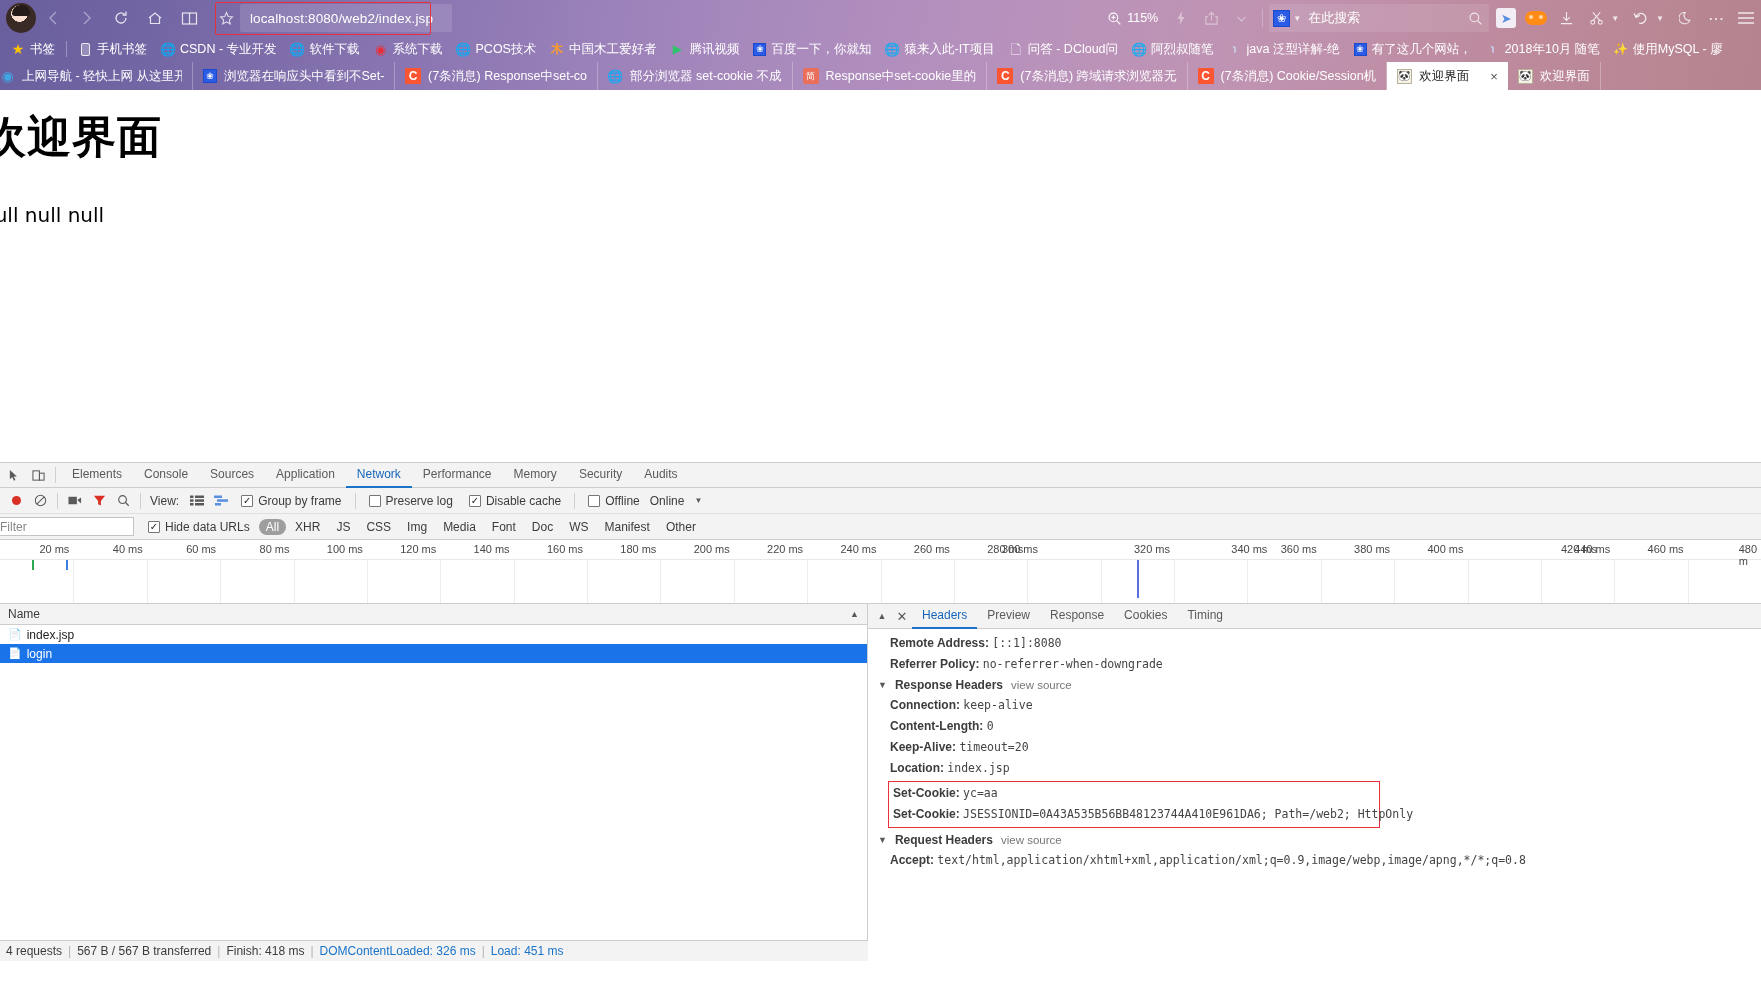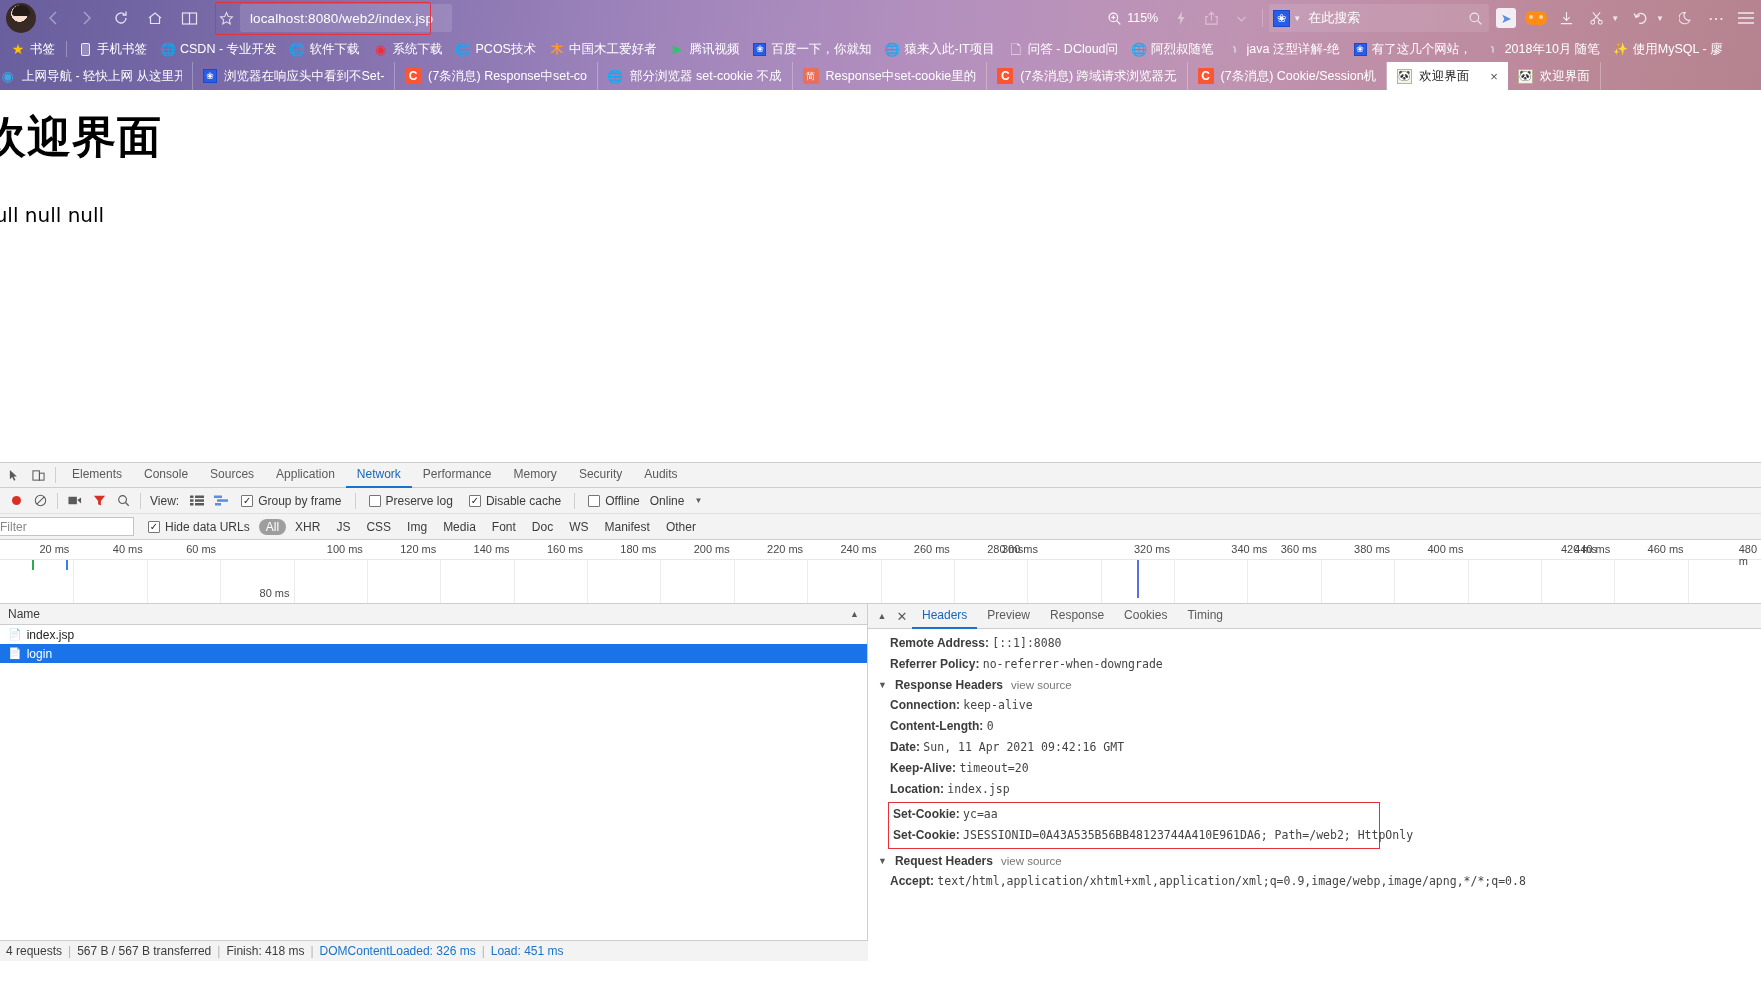--- a/index.html
+++ b/index.html
@@ -826,21 +826,21 @@
     <span class="ftype">WS</span>
     <span class="ftype">Manifest</span>
     <span class="ftype">Other</span>
   </div>
 
   <div class="timeline">
     <div class="tl-labels" id="tl-labels">
         <div class="tl-tick" style="left: 73.375px;">20 ms</div>
         <div class="tl-tick" style="left: 146.75px;">40 ms</div>
         <div class="tl-tick" style="left: 220.125px;">60 ms</div>
-        <div class="tl-tick" style="left: 293.5px; margin-top: 44px;">80 ms</div>
+        <div class="tl-tick" style="left: 293.5px;">80 ms</div>
         <div class="tl-tick" style="left: 366.875px;">100 ms</div>
         <div class="tl-tick" style="left: 440.25px;">120 ms</div>
         <div class="tl-tick" style="left: 513.625px;">140 ms</div>
         <div class="tl-tick" style="left: 587px;">160 ms</div>
         <div class="tl-tick" style="left: 660.375px;">180 ms</div>
         <div class="tl-tick" style="left: 733.75px;">200 ms</div>
         <div class="tl-tick" style="left: 807.125px;">220 ms</div>
         <div class="tl-tick" style="left: 880.5px;">240 ms</div>
         <div class="tl-tick" style="left: 953.875px;">260 ms</div>
         <div class="tl-tick" style="left: 1027.25px;">280 ms</div>
@@ -930,24 +930,20 @@
 
         <div class="hdr-line">
           <span class="hdr-k">Connection:</span>
           <span class="hdr-v">keep-alive</span>
         </div>
         <div class="hdr-line">
           <span class="hdr-k">Content-Length:</span>
           <span class="hdr-v">0</span>
         </div>
         <div class="hdr-line">
-          <span class="hdr-k">Date:</span>
-          <span class="hdr-v">Sun, 11 Apr 2021 09:42:16 GMT</span>
-        </div>
-        <div class="hdr-line">
           <span class="hdr-k">Keep-Alive:</span>
           <span class="hdr-v">timeout=20</span>
         </div>
         <div class="hdr-line">
           <span class="hdr-k">Location:</span>
           <span class="hdr-v">index.jsp</span>
         </div>
 
         <div class="cookie-box">
           <div class="hdr-line">

